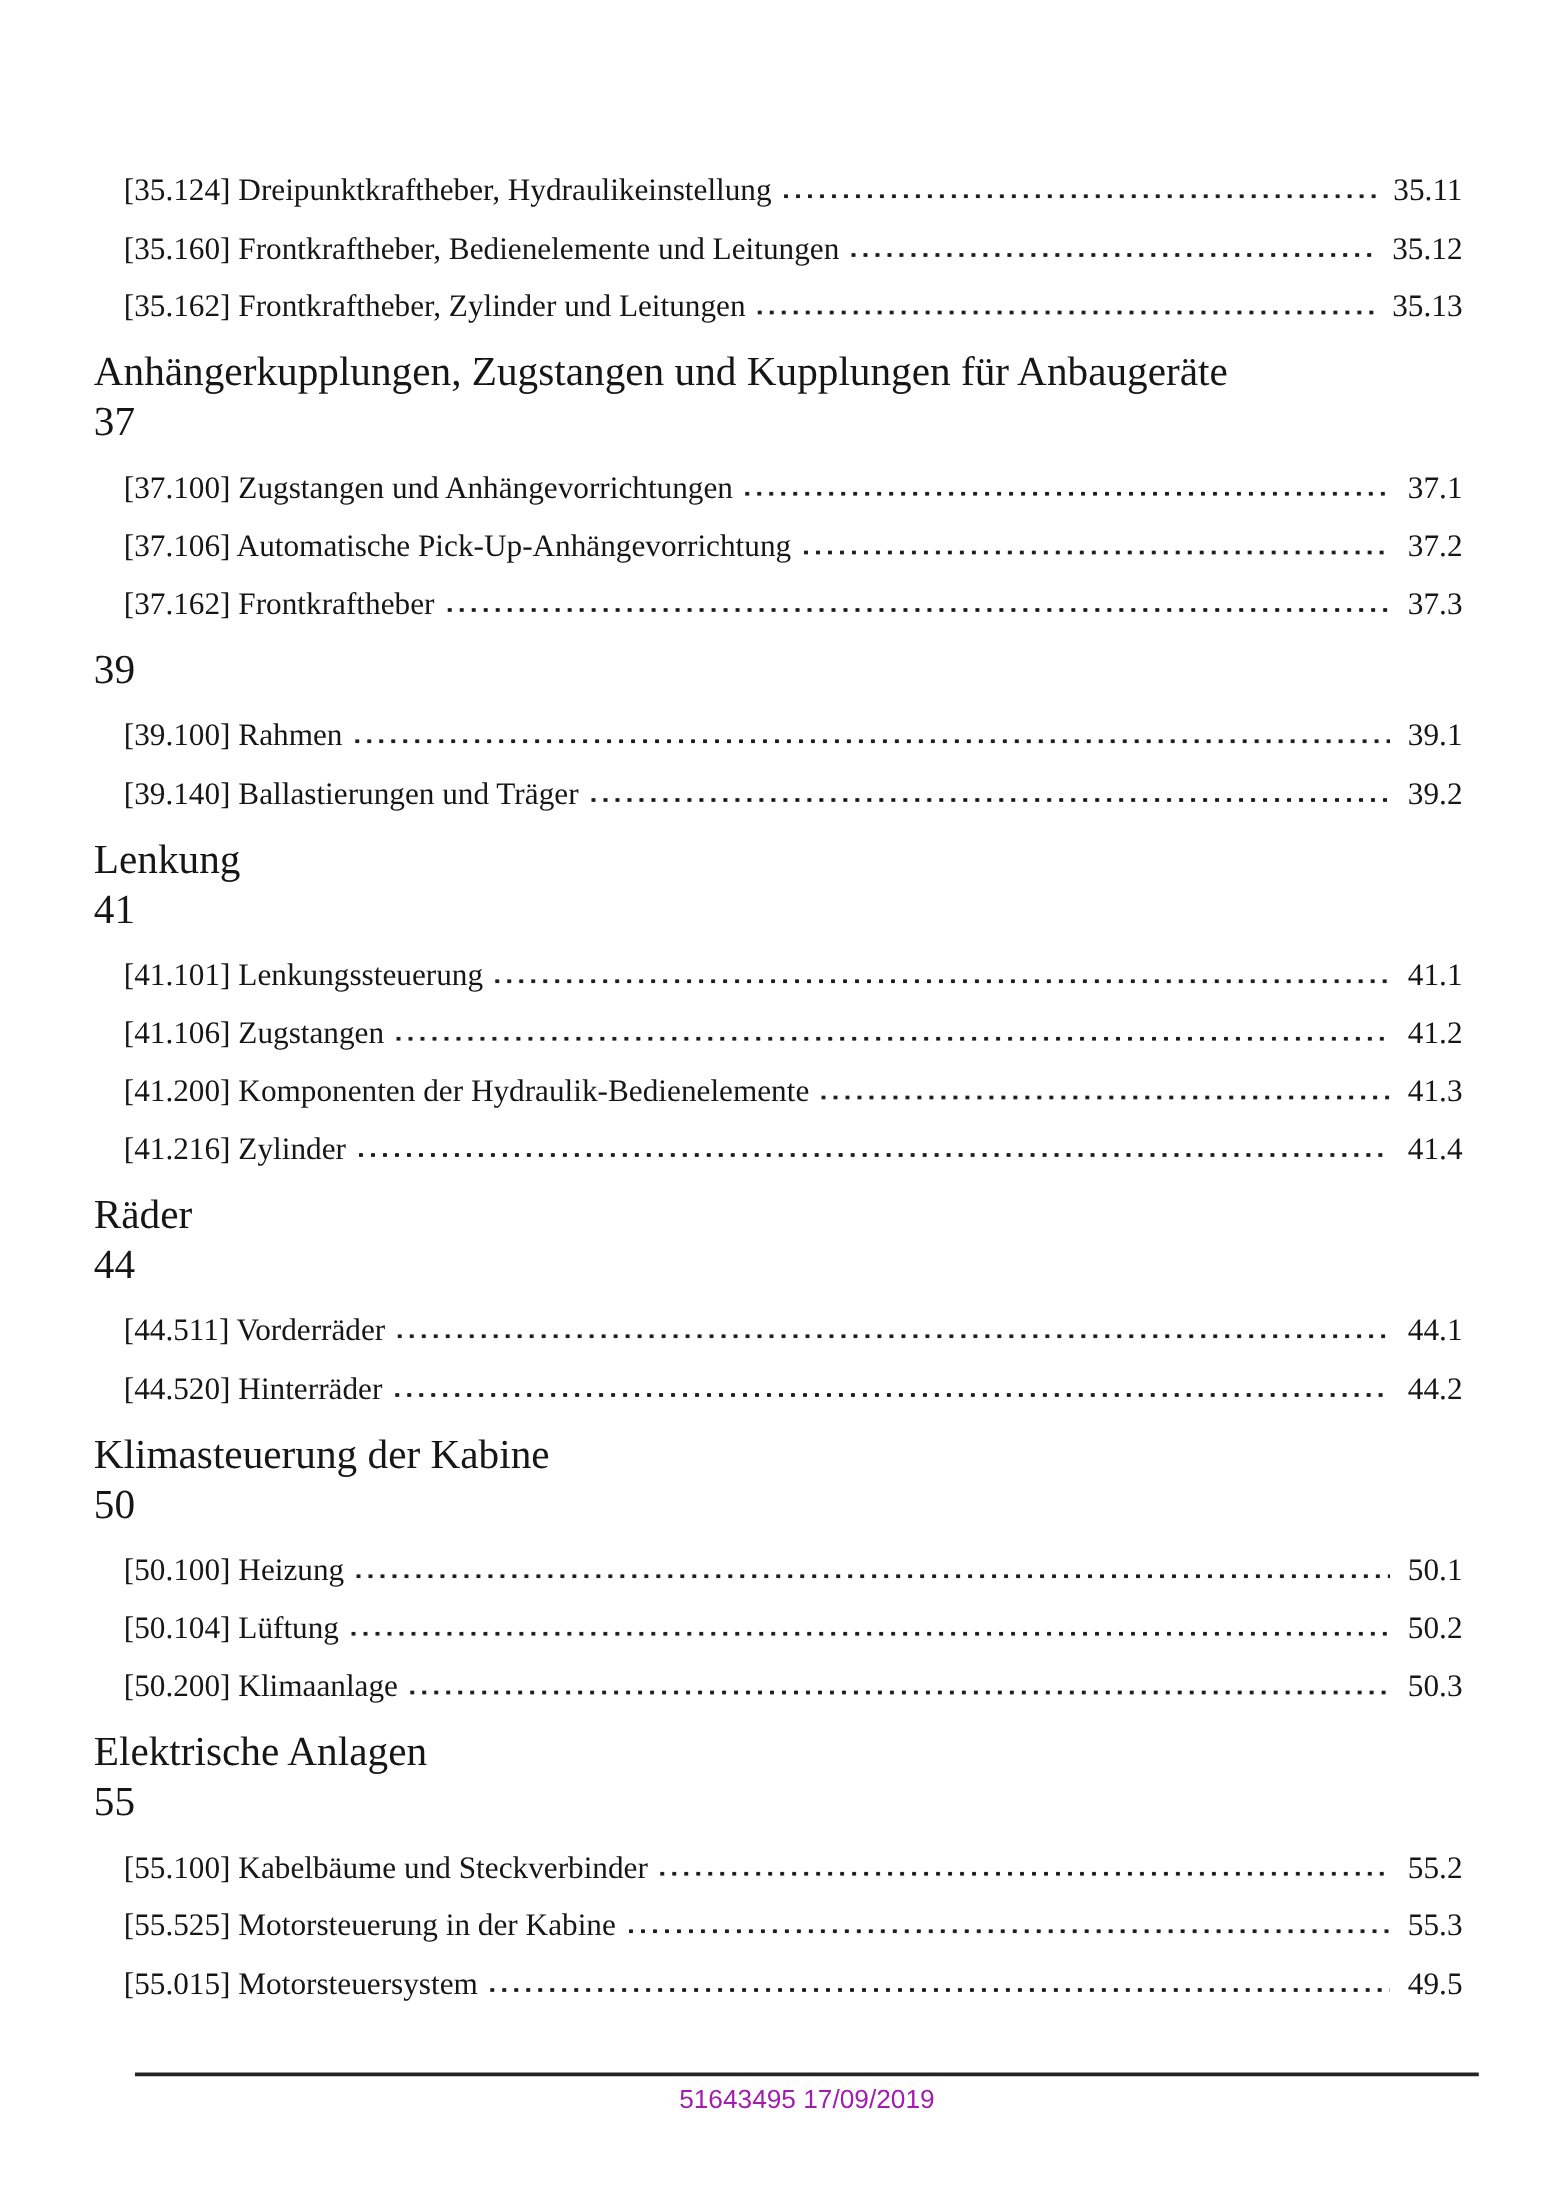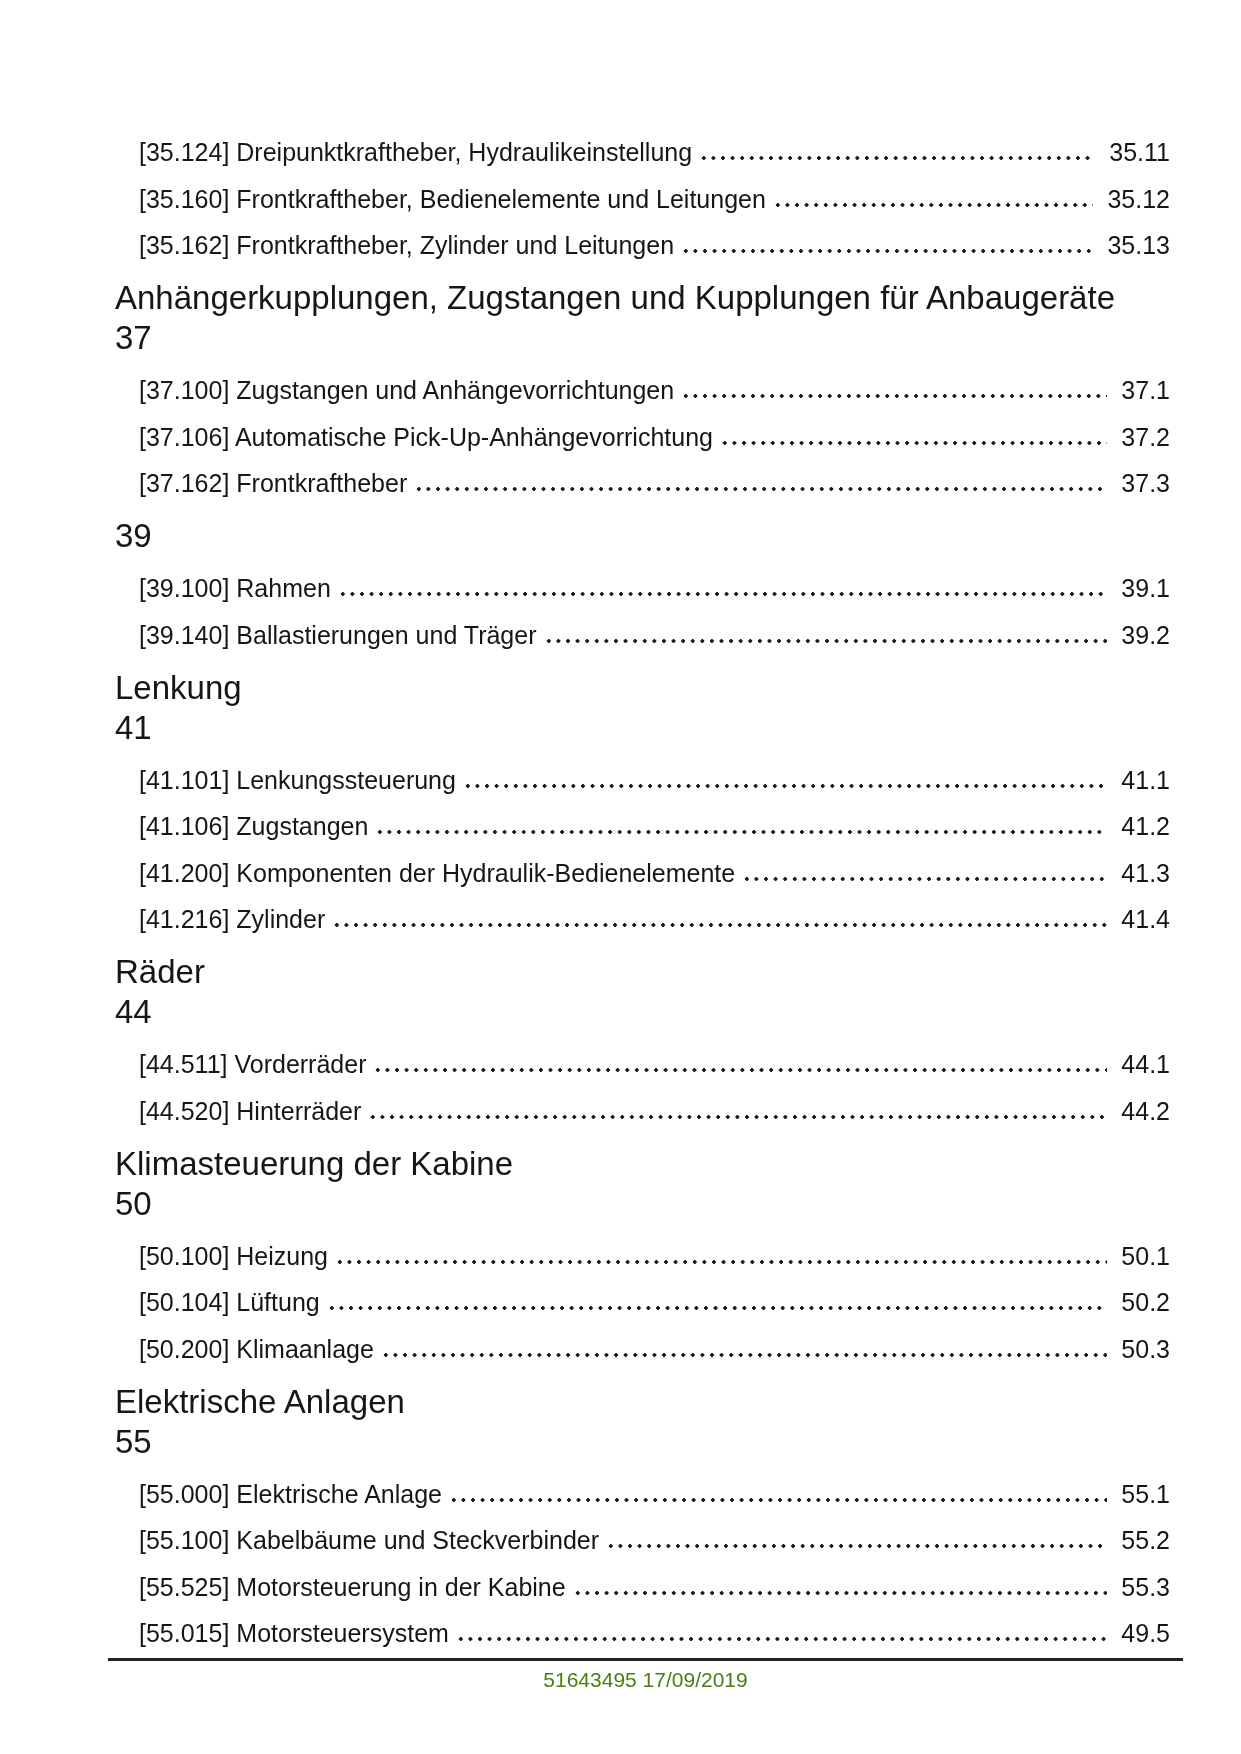--- a/index.html
+++ b/index.html
@@ -9,21 +9,22 @@
   body {
     width: 1241px;
     height: 1754px;
     background: #ffffff;
     position: relative;
     overflow: hidden;
     font-family: "Liberation Sans", "DejaVu Sans", sans-serif;
     color: #161616;
   }
   .toc {
-    padding: 120px 71px 0 108px;
+    padding: 120px 71px 0 68px;
+    font-family: Liberation Serif, serif;
   }
   .toc-row {
     display: flex;
     align-items: baseline;
     white-space: nowrap;
   }
   .toc-row.entry {
     font-size: 25px;
     line-height: 29px;
     margin-left: 31px;
@@ -71,21 +72,21 @@
     background: #242424;
   }
   .footer-text {
     position: absolute;
     left: 108px;
     top: 1667px;
     width: 1075px;
     text-align: center;
     font-size: 21px;
     line-height: 26px;
-    color: #4d7c0f;
+    color: #a21caf;
   }
 </style>
 </head>
 <body>
 
 <main class="toc">
   <div>
 
       <div class="toc-row entry">
         <span class="label">[35.124] Dreipunktkraftheber, Hydraulikeinstellung</span>
@@ -217,25 +218,20 @@
         <span class="leader"></span>
         <span class="pagenum">50.3</span>
       </div>
 
       <div class="toc-row section">
         <span class="label">Elektrische Anlagen</span>
         <span class="leader"></span>
         <span class="pagenum">55</span>
       </div>
 
-      <div class="toc-row entry">
-        <span class="label">[55.000] Elektrische Anlage</span>
-        <span class="leader"></span>
-        <span class="pagenum">55.1</span>
-      </div>
 
       <div class="toc-row entry">
         <span class="label">[55.100] Kabelbäume und Steckverbinder</span>
         <span class="leader"></span>
         <span class="pagenum">55.2</span>
       </div>
 
       <div class="toc-row entry">
         <span class="label">[55.525] Motorsteuerung in der Kabine</span>
         <span class="leader"></span>

